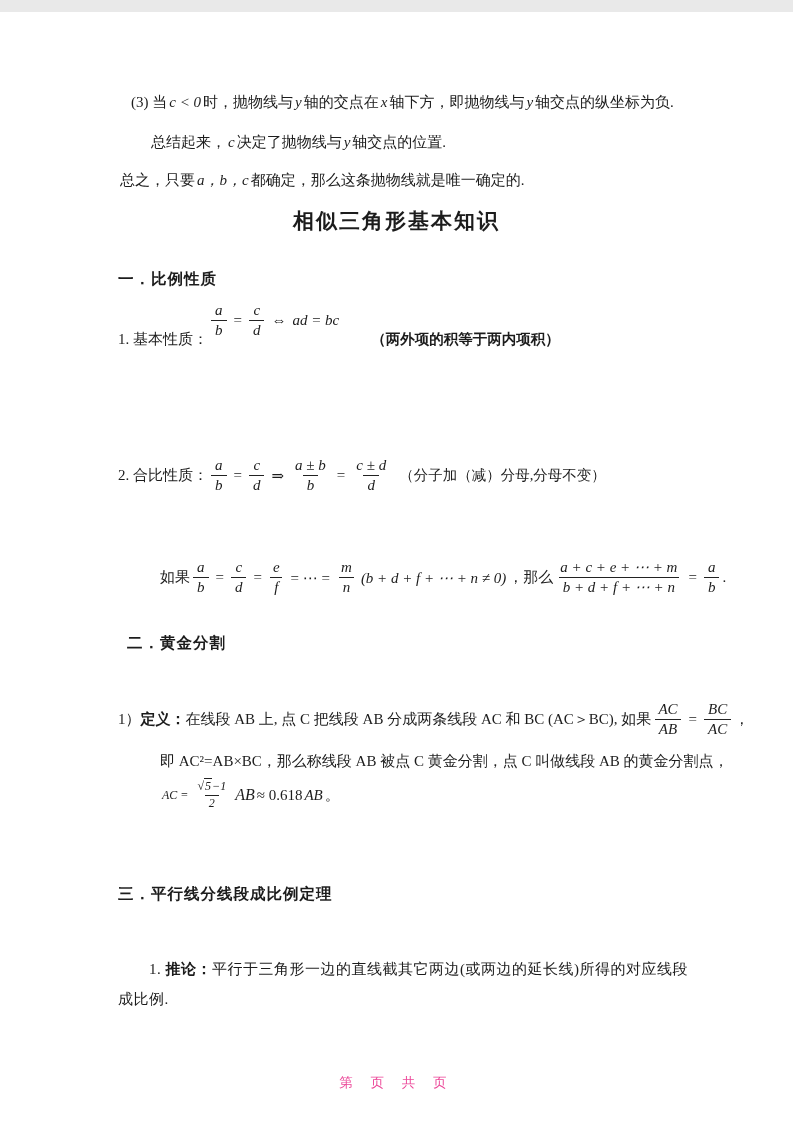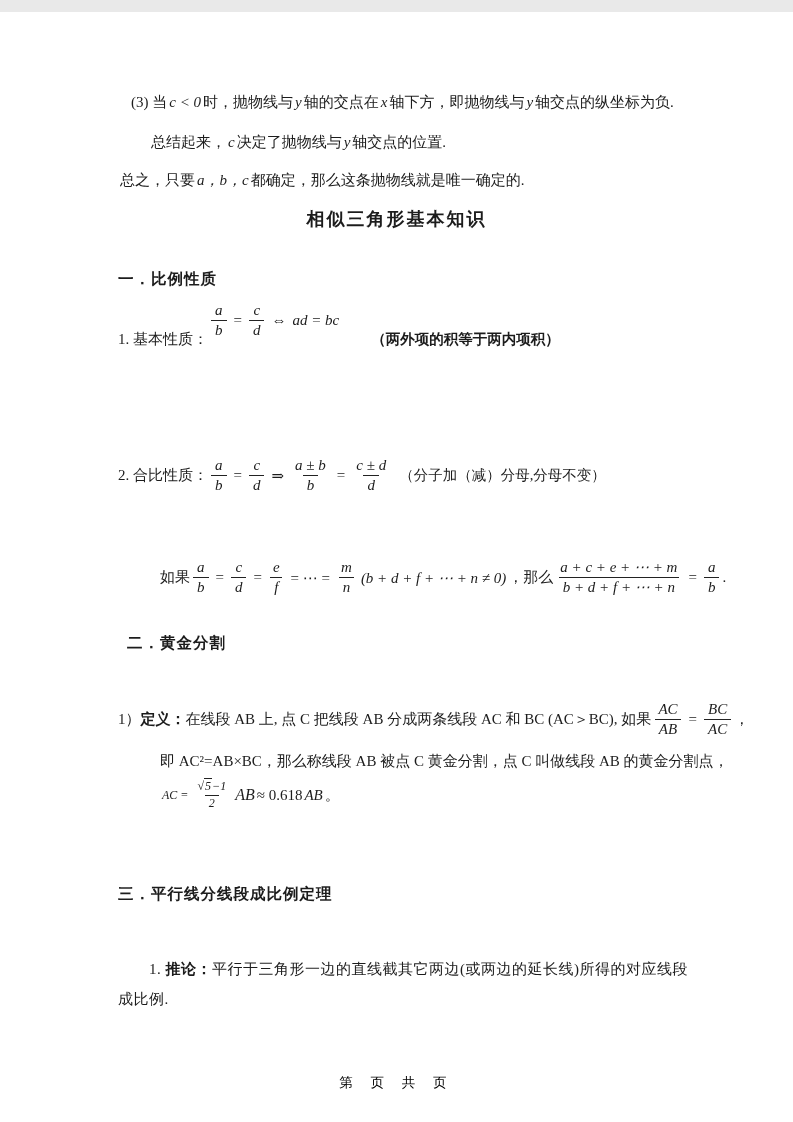--- a/index.html
+++ b/index.html
@@ -14,21 +14,21 @@
     font-size:15px;
     overflow:hidden;
   }
   .abs { position:absolute; white-space:nowrap; }
   .cjk { font-family:"Liberation Serif","DejaVu Serif",serif; font-style:normal; }
   .m   { font-family:"Liberation Serif","DejaVu Serif",serif; font-style:italic; padding:0 2px; }
   .bold { font-weight:700; }
 
   .title {
     left:0; right:0; text-align:center;
-    font-size:18px; font-weight:700;
+    font-size:21px; font-weight:700;
     letter-spacing:2px;
   }
   .heading {
     font-size:15.5px; font-weight:700;
     letter-spacing:1px;
   }
 
   
   .frac {
     display:inline-flex; flex-direction:column; align-items:center;
@@ -50,21 +50,21 @@
   .para {
     white-space:normal;
     width:575px;
     line-height:30px;
     text-indent:31px;
     letter-spacing:0.5px;
   }
   .footer {
     left:0; right:0; text-align:center;
     font-size:13.5px; letter-spacing:7px;
-    color:#000000;
+    color:#ec4899;
     font-family:"Liberation Sans","DejaVu Sans",sans-serif;
   }
   .note { font-size:14.5px; }
 </style>
 </head>
 <body>
 
 <div class="page">
 
   <div class="abs" style="left:131px; top:81px;">

